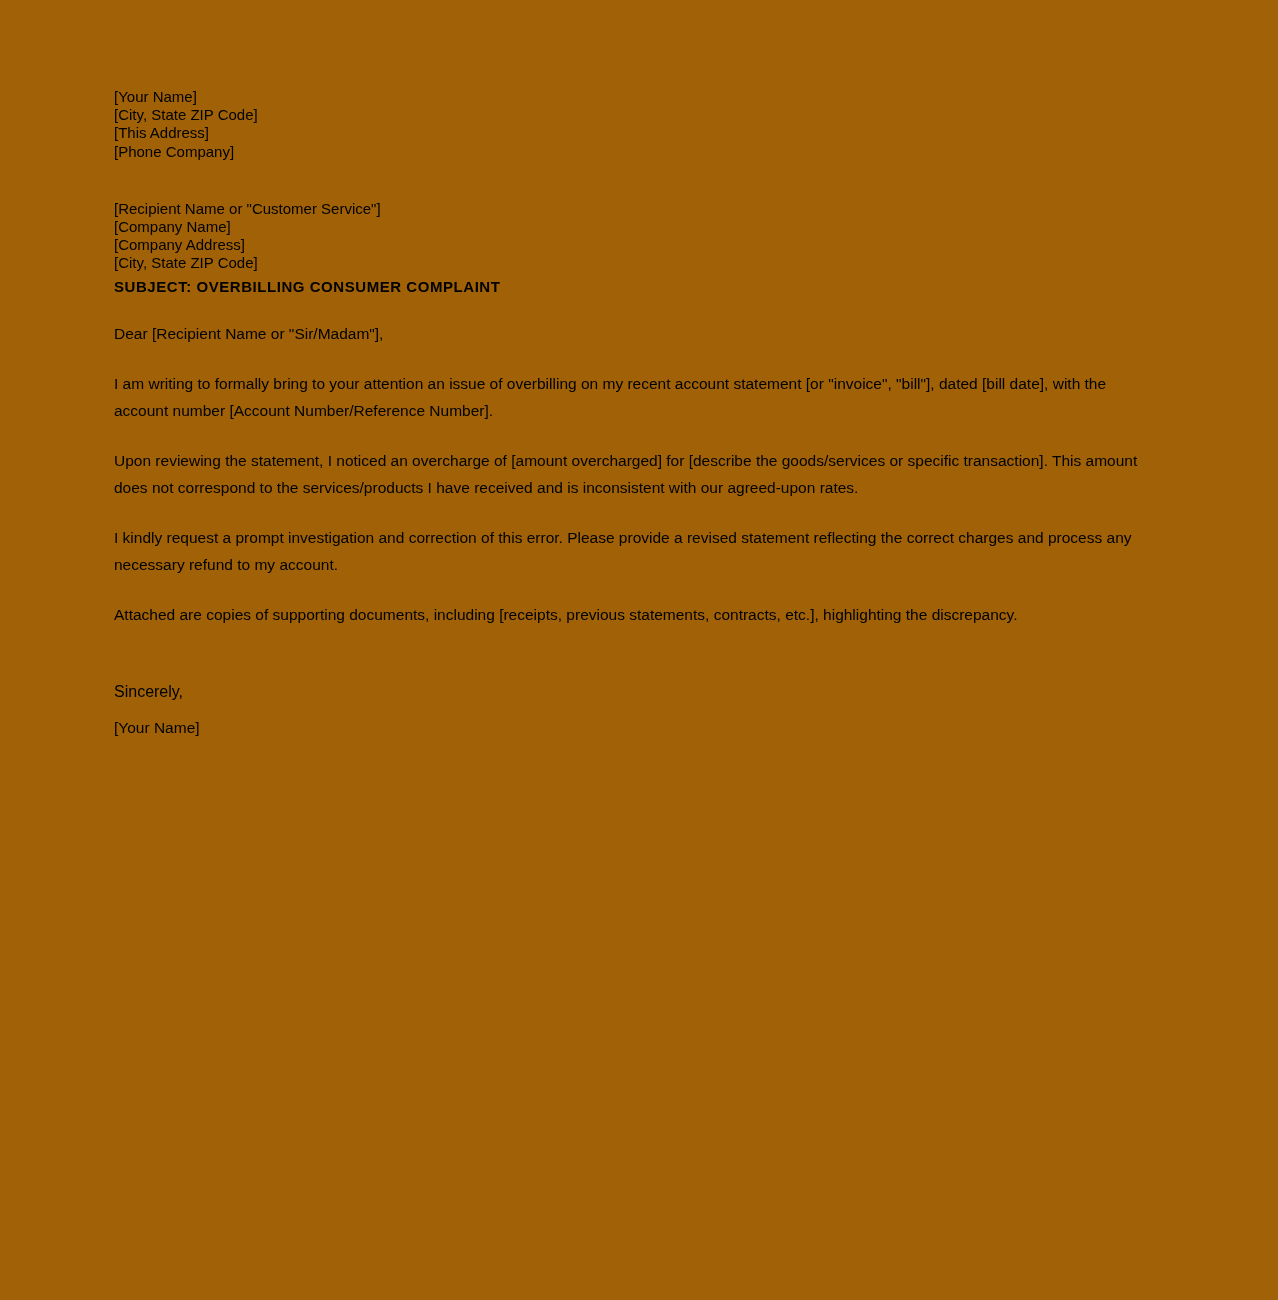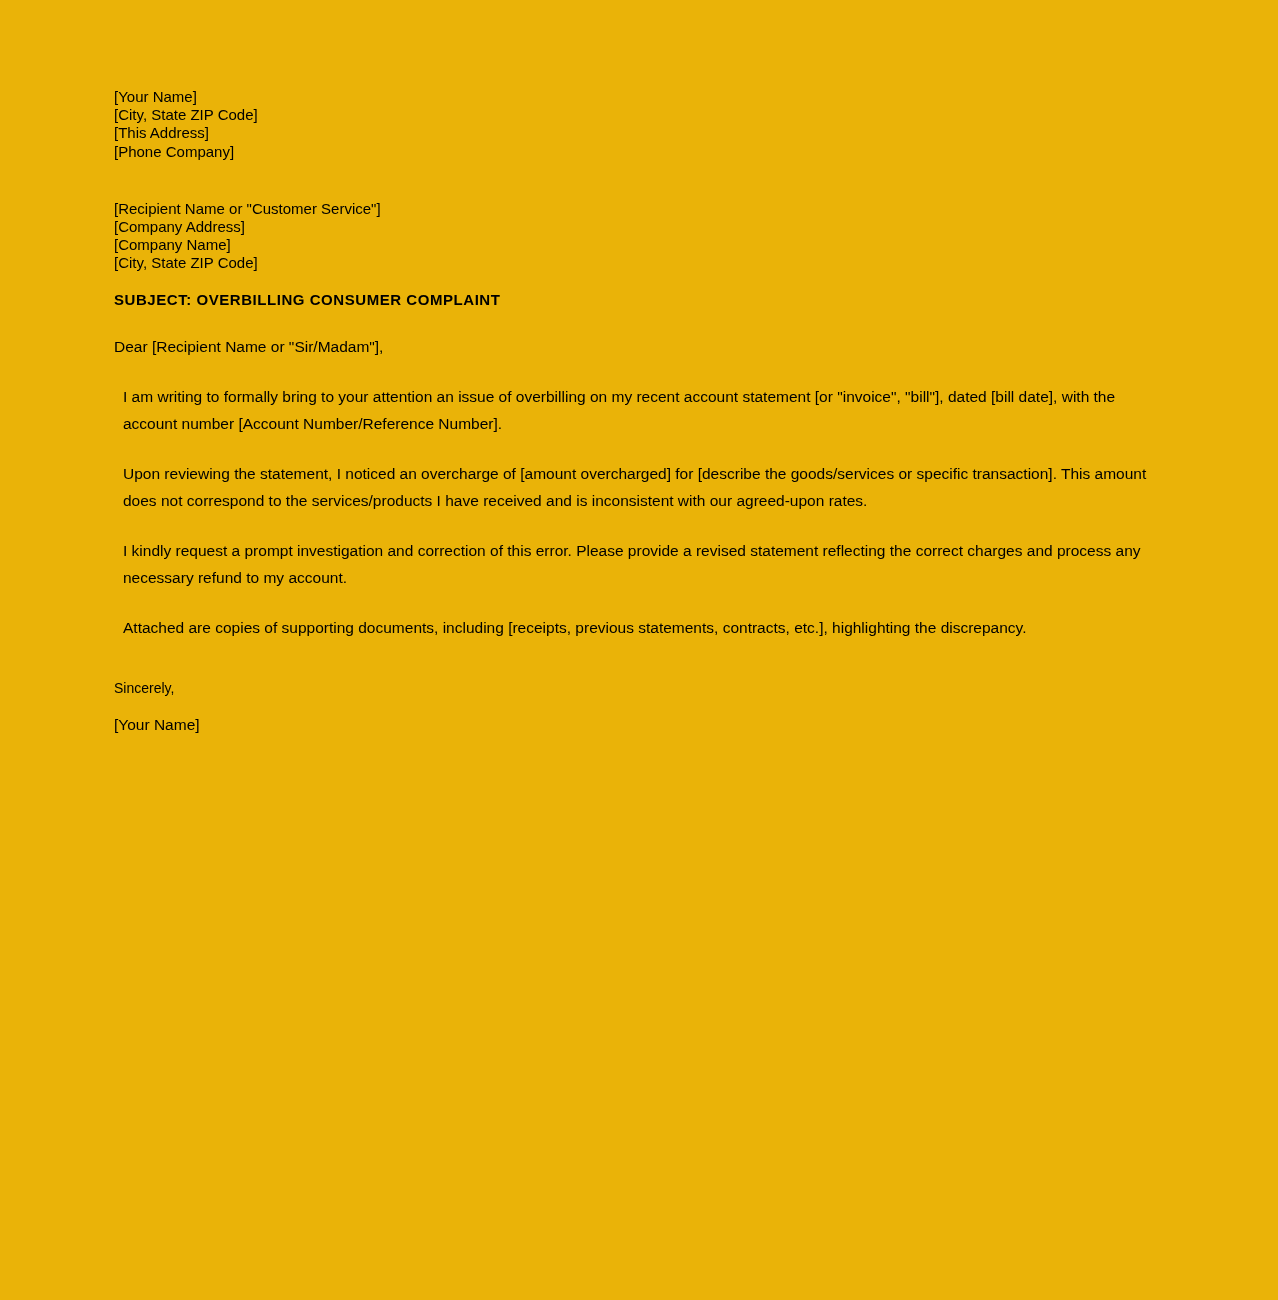--- a/index.html
+++ b/index.html
@@ -12,21 +12,21 @@
     width: 1278px;
     height: 1300px;
     font-family: "Liberation Sans", sans-serif;
     color: #000000;
     -webkit-font-smoothing: antialiased;
   }
   .page {
     position: relative;
     width: 1278px;
     height: 1300px;
-    background: #eab308;
+    background: #a16207;
     box-sizing: border-box;
   }
   .letter {
     position: absolute;
     left: 114px;
     top: 88px;
     width: 1046px;
   }
   
   .block {
@@ -37,41 +37,41 @@
     white-space: pre;
   }
   .spacer-sm { height: 20px; }
   .spacer-md { height: 19px; }
 
   .subject {
     font-size: 15px;
     font-weight: bold;
     letter-spacing: 0.55px;
     line-height: 20px;
-    margin-top: 17px;
+    margin-top: 4px;
   }
 
   .salutation {
     font-size: 15.5px;
     line-height: 27px;
     margin-top: 23px;
   }
 
   p.para {
     font-size: 15.5px;
     line-height: 27px;
-    margin: 9px;
+    margin: 0;
     margin-top: 23px;
     text-align: left;
   }
 
   .closing {
-    font-size: 14px;
+    font-size: 16px;
     line-height: 27px;
-    margin-top: 34px;
+    margin-top: 50px;
   }
   .signature {
     font-size: 15.5px;
     line-height: 27px;
     margin-top: 9px;
   }
 </style>
 </head>
 <body>
 
@@ -85,22 +85,22 @@
       <div class="line">[Phone Company]</div>
     </div>
 
     <div class="spacer-sm"></div>
 
 
     <div class="spacer-md"></div>
 
     <div class="block">
       <div class="line">[Recipient Name or "Customer Service"]</div>
+      <div class="line">[Company Name]</div>
       <div class="line">[Company Address]</div>
-      <div class="line">[Company Name]</div>
       <div class="line">[City, State ZIP Code]</div>
     </div>
 
     <div class="subject">SUBJECT: OVERBILLING CONSUMER COMPLAINT</div>
 
     <div class="salutation">Dear [Recipient Name or "Sir/Madam"],</div>
 
     <p class="para">I am writing to formally bring to your attention an issue of overbilling on my recent account statement [or "invoice", "bill"], dated [bill date], with the account number [Account Number/Reference Number].</p>
     <p class="para">Upon reviewing the statement, I noticed an overcharge of [amount overcharged] for [describe the goods/services or specific transaction]. This amount does not correspond to the services/products I have received and is inconsistent with our agreed-upon rates.</p>
     <p class="para">I kindly request a prompt investigation and correction of this error. Please provide a revised statement reflecting the correct charges and process any necessary refund to my account.</p>

